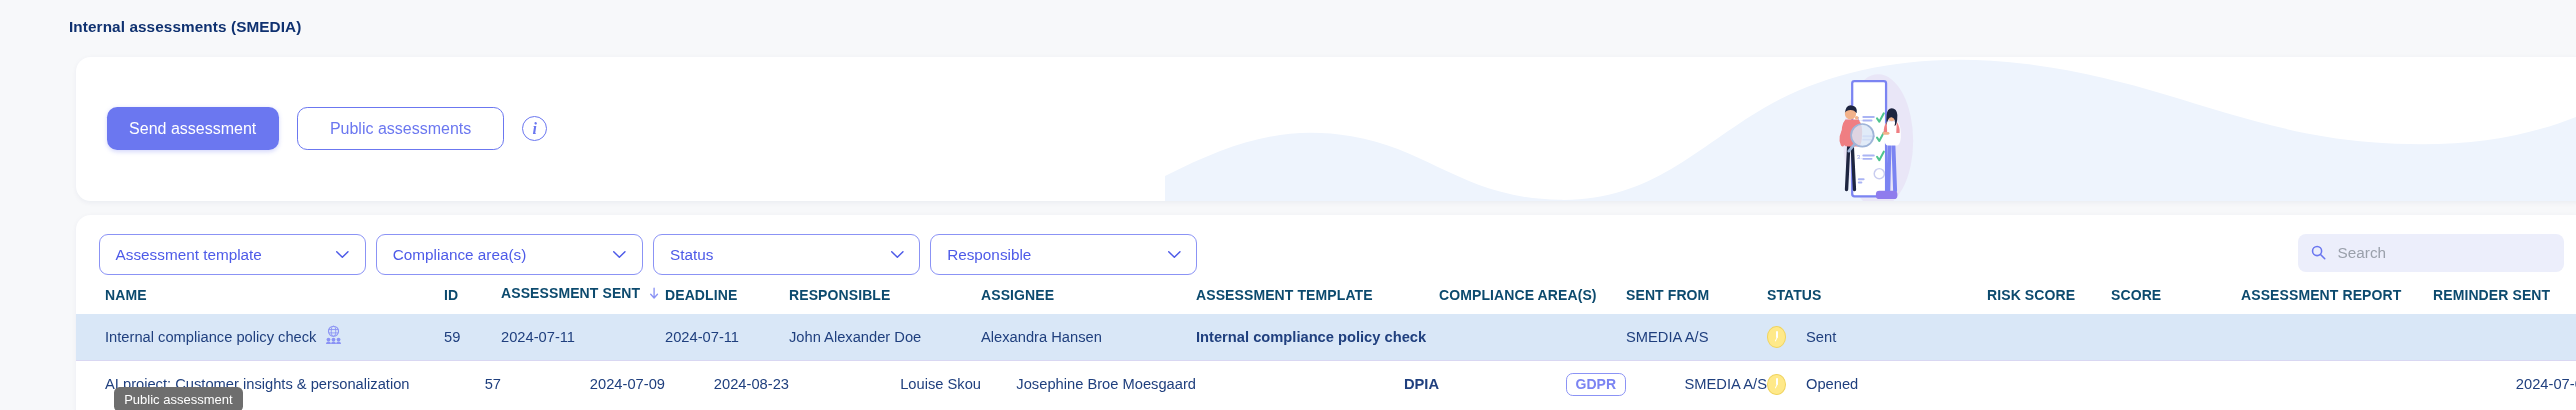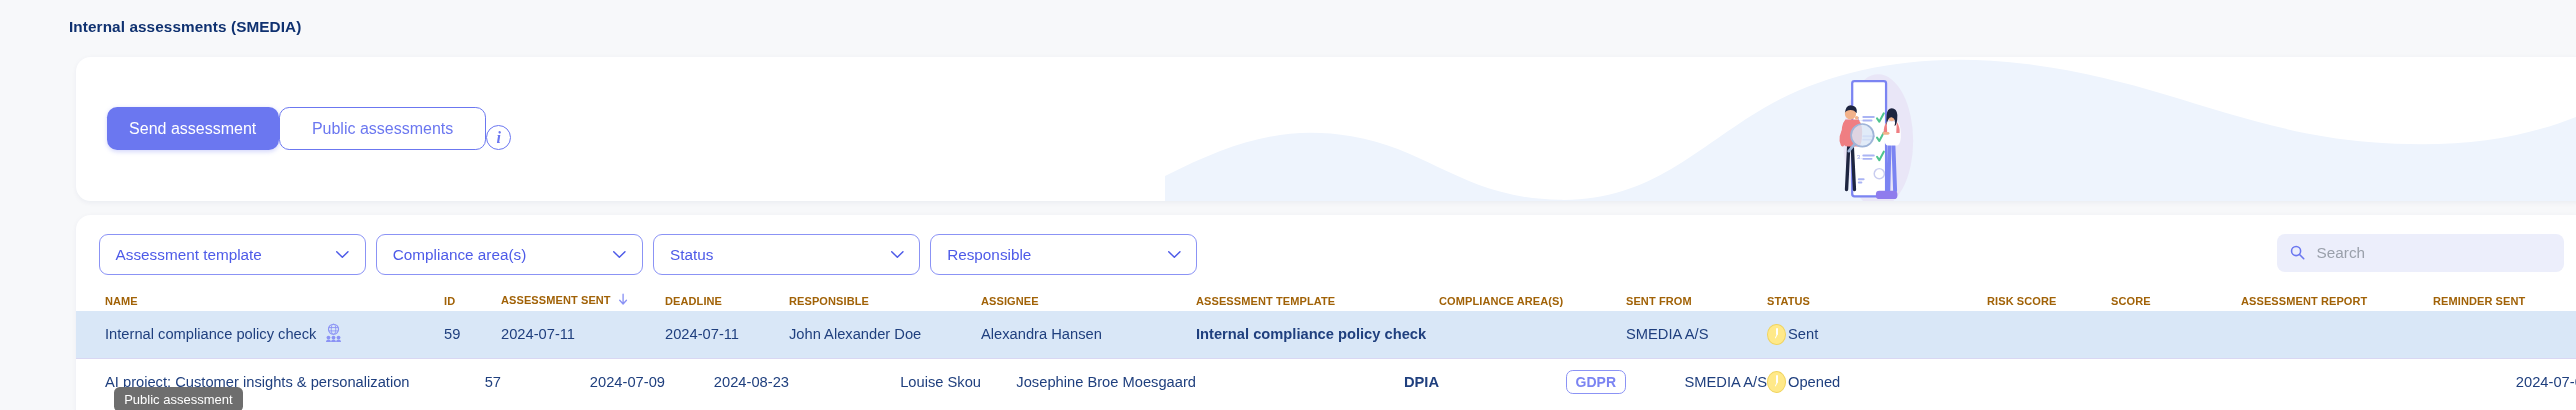--- a/index.html
+++ b/index.html
@@ -30,21 +30,21 @@
   .hero-wave {
     position: absolute; right: 0; top: 0; width: 1424px; height: 144px;
     pointer-events: none;
   }
   .hero-illustration {
     position: absolute; right: 625px; top: 16px;
     width: 192px; height: 128px;
   }
   .hero-actions {
     position: absolute; left: 30.5px; top: 50px;
-    display: flex; align-items: flex-end; 
+    display: flex; align-items: center; gap: 18px;
   }
   .btn {
     height: 43px; border-radius: 10.2px;
     font-size: 16px; font-weight: 400;
     display: flex; align-items: center; justify-content: center;
     cursor: pointer; white-space: nowrap;
     font-family: "Liberation Sans", sans-serif;
   }
   .btn-primary {
     background: #6b77f0; color: #ffffff;
@@ -81,57 +81,57 @@
   .select {
     height: 41px; border: 1.4px solid #8b93f5; border-radius: 9px;
     background: #fff; color: #4d5ae8;
     display: flex; align-items: center; justify-content: space-between;
     padding: 0 14.7px 0 16px; font-size: 15.3px; cursor: pointer;
   }
   .select .chev { margin-left: 13.6px; display: flex; align-items: center; }
 
   .search-box {
     position: absolute; right: 25px; top: 19px;
-    width: 287px; height: 38px; border-radius: 8px;
+    width: 266px; height: 38px; border-radius: 8px;
     background: #eceefb; display: flex; align-items: center;
     padding: 0 12.4px; gap: 10.2px; cursor: text;
   }
   .search-box input {
     border: none; background: transparent; outline: none;
     font-size: 15.3px; color: #6d7280; width: 100%;
     font-family: "Liberation Sans", sans-serif;
   }
   .search-box input::placeholder { color: #9aa0ab; }
 
   
   table.grid {
     position: absolute; left: 0; top: 70px;
     width: 2513px; border-collapse: collapse; table-layout: fixed;
   }
   table.grid thead th {
-    text-align: left; font-size: 11px; font-weight: 700;
-    color: #a16207; letter-spacing: 0.1px;
-    padding: 0 0 4px 0; height: 26px; vertical-align: bottom;
+    text-align: left; font-size: 14px; font-weight: 700;
+    color: #0c4a6e; letter-spacing: 0.1px;
+    padding: 0 0 11px 0; height: 26px; vertical-align: bottom;
     white-space: nowrap;
   }
   table.grid tbody td {
     font-size: 14.7px; color: #1f3f7e; height: 47px;
     vertical-align: middle; white-space: nowrap;
   }
   tr.row-selected td { background: #d9e7f7; }
   tr.row-normal td { background: #ffffff; border-top: 1.1px solid #d9d7f2; text-align: right; }
 
   .cell-name { display: flex; align-items: center; gap: 8px; }
   .link-cell { color: #6b77f0; font-weight: 700; }
   .badge-gdpr {
     display: inline-flex; align-items: center; justify-content: center;
     border: 1.4px solid #8b93f5; color: #7b84f2; border-radius: 6.8px;
     padding: 2.8px 9px; font-size: 14px; font-weight: 700;
   }
-  .status-cell { display: flex; align-items: center; gap: 2px; }
+  .status-cell { display: flex; align-items: center; gap: 20px; }
   .clock {
     width: 19px; height: 21.5px; border-radius: 50%;
     background: #ffe989; border: 1.1px solid #f0d45f;
     position: relative; flex: none;
   }
   .clock::before {
     content: ""; position: absolute; left: 49%; top: 3.4px;
     width: 1.4px; height: 7.3px; background: #fff; border-radius: 1.1px;
   }
   .clock::after {

